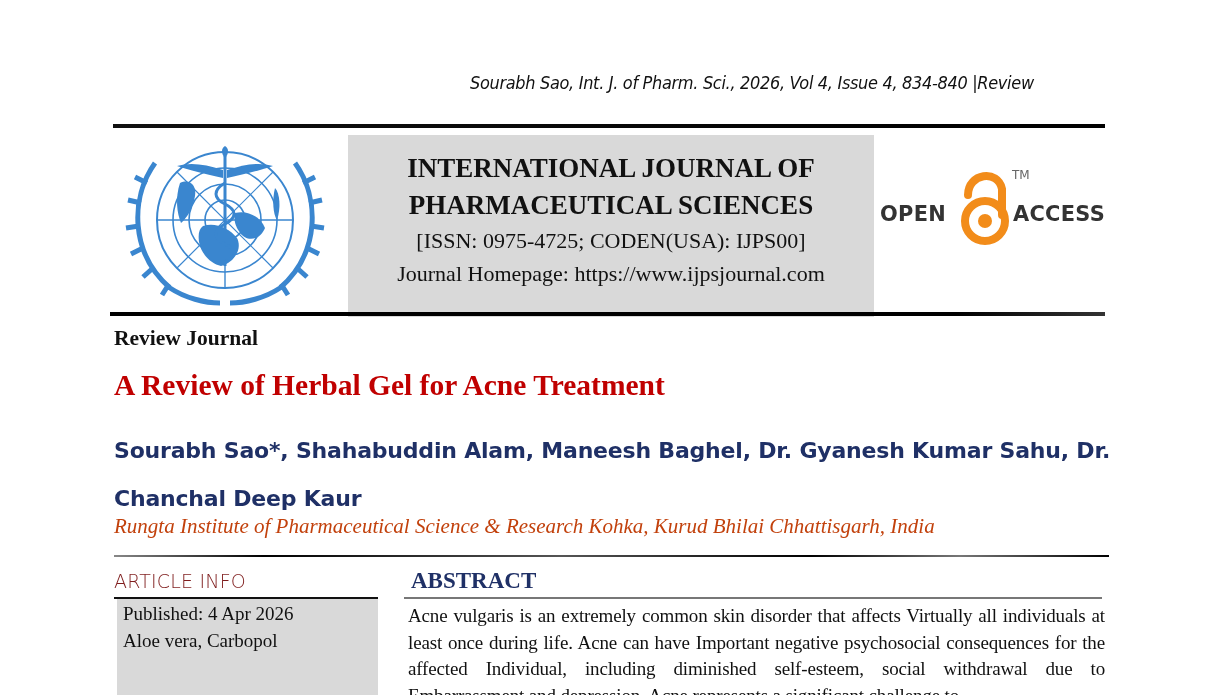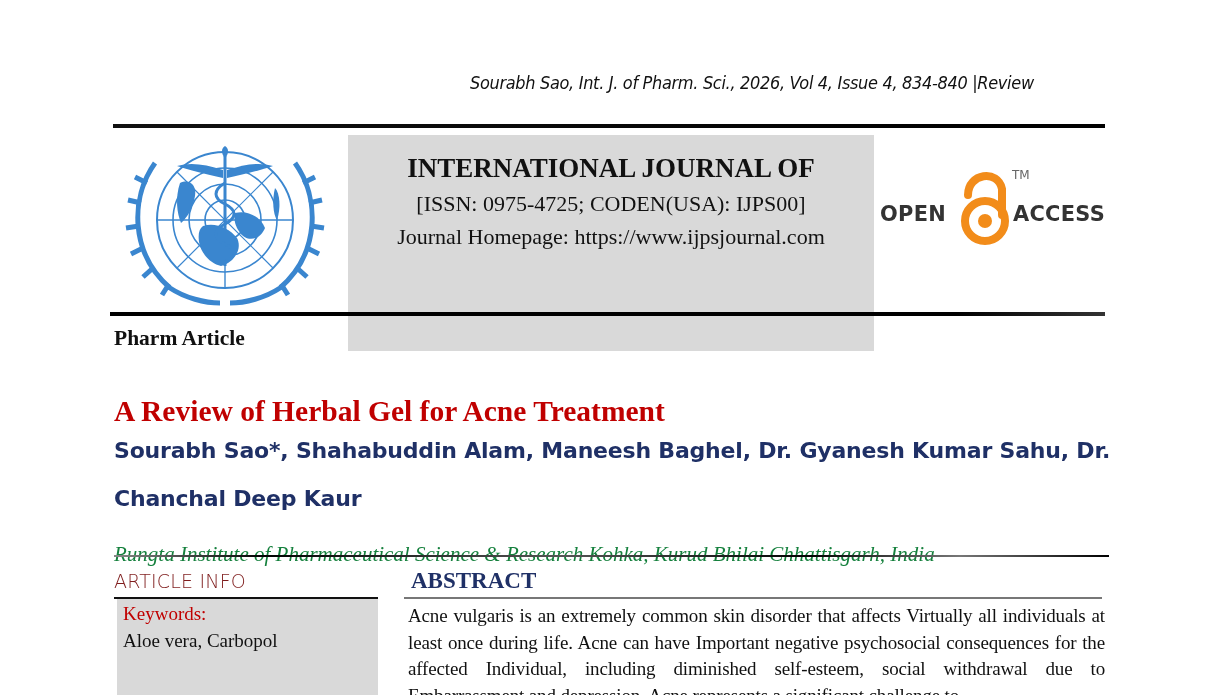--- a/index.html
+++ b/index.html
@@ -18,21 +18,21 @@
     background: linear-gradient(to right, #111 0%, #000 90%, #000 100%);
   }
   .rule-bottom {
     position: absolute; left: 110px; top: 312px; width: 995px; height: 4px;
     background: linear-gradient(to right, #000 0%, #000 85%, #333 100%);
   }
 
   .un-logo { position: absolute; left: 125px; top: 138px; width: 200px; height: 170px; }
 
   .journal-box {
-    position: absolute; left: 348px; top: 135px; width: 526px; height: 216px;
+    position: absolute; left: 348px; top: 135px; width: 526px; height: 182px;
     background: #d9d9d9; text-align: center;
   }
   .journal-title {
     font-family: "Liberation Serif", serif; font-weight: bold; font-size: 27px;
     line-height: 37px; margin-top: 15px; color: #111;
   }
   .journal-issn, .journal-homepage {
     font-family: "Liberation Serif", serif; font-size: 22px; line-height: 33px; color: #111;
   }
 
@@ -42,30 +42,30 @@
     font-weight: bold; font-size: 22px; color: #333; letter-spacing: 0.3px;
     transform: scaleX(0.95); transform-origin: left top;
   }
 
   .article-type {
     position: absolute; left: 114px; top: 326px; font-family: "Liberation Serif", serif;
     font-weight: bold; font-size: 21.5px; color: #111;
   }
   .article-title {
     position: absolute; left: 114px; top: 369px; font-family: "Liberation Serif", serif;
-    font-weight: bold; font-size: 29.5px; color: #c00000; white-space: nowrap; margin-top: 26px;
+    font-weight: bold; font-size: 29.5px; color: #c00000; white-space: nowrap;
   }
   .authors {
     position: absolute; left: 114px; top: 427px; width: 1000px;
     font-family: "DejaVu Sans", sans-serif; font-weight: bold; font-size: 22px;
     line-height: 48px; color: #1f3066; letter-spacing: -0.2px;
   }
   .affiliation {
     position: absolute; left: 114px; top: 514px; font-family: "Liberation Serif", serif;
-    font-style: italic; font-size: 21px; color: #15803d; white-space: nowrap; margin-top: 28px;
+    font-style: italic; font-size: 21px; color: #c2410c; white-space: nowrap;
   }
   .rule-mid {
     position: absolute; left: 114px; top: 555px; width: 995px; height: 2px;
     background: linear-gradient(to right, #888 0%, #000 15%, #555 45%, #000 70%, #777 85%, #000 100%);
   }
 
   .info-heading {
     position: absolute; left: 114px; top: 570px; font-family: "DejaVu Sans", sans-serif;
     font-size: 19px; color: #7f1d1d; letter-spacing: 0.2px; font-weight: 300;
   }
@@ -125,46 +125,47 @@
     <path d="M98 32 C80 26 65 24 52 28 C64 32 80 36 98 40 Z"></path>
     <path d="M102 32 C120 26 135 24 148 28 C136 32 120 36 102 40 Z"></path>
   </g>
   <g fill="none" stroke="#3a86cf" stroke-width="3">
     <path d="M100 45 C88 52 88 60 100 66 C112 72 112 80 100 86 C88 92 88 100 100 106 C112 112 112 118 100 124"></path>
   </g>
 </svg>
 
 <div class="journal-box">
   <div class="journal-title">INTERNATIONAL JOURNAL OF</div>
+  <div class="journal-title" style="margin-top:0">PHARMACEUTICAL SCIENCES</div>
   <div class="journal-issn">[ISSN: 0975-4725; CODEN(USA): IJPS00]</div>
   <div class="journal-homepage">Journal Homepage: https://www.ijpsjournal.com</div>
 </div>
 
 <div class="oa-logo">
   <span class="oa-text" style="left:0">OPEN</span>
   <svg style="position:absolute;left:70px;top:0;width:70px;height:85px" viewBox="0 0 70 85">
     <path d="M18 30 C18 8 48 4 52 24 L52 50" fill="none" stroke="#f28c1a" stroke-width="8" stroke-linecap="round"></path>
     <circle cx="35" cy="56" r="20" fill="none" stroke="#f28c1a" stroke-width="8"></circle>
     <circle cx="35" cy="56" r="7" fill="#f28c1a"></circle>
   </svg>
   <span style="position:absolute;left:132px;top:3px;font-family:'DejaVu Sans',sans-serif;font-size:12px;color:#666">TM</span>
   <span class="oa-text" style="left:133px">ACCESS</span>
 </div>
 
 <div class="rule-bottom"></div>
 
-<div class="article-type">Pharm Article</div>
+<div class="article-type">Review Journal</div>
 <h1 class="article-title">A Review of Herbal Gel for Acne Treatment</h1>
 <div class="authors">Sourabh Sao*, Shahabuddin Alam, Maneesh Baghel, Dr. Gyanesh Kumar Sahu, Dr. Chanchal Deep Kaur</div>
 <div class="affiliation">Rungta Institute of Pharmaceutical Science &amp; Research Kohka, Kurud Bhilai Chhattisgarh, India</div>
 
 <div class="rule-mid"></div>
 
 <div class="info-heading">ARTICLE INFO</div>
 <div class="info-rule"></div>
 <div class="info-box">
-  <div class="keywords-label">Keywords:</div>
+  <div>Published:  4 Apr 2026</div>
   <div>Aloe vera, Carbopol</div>
 </div>
 
 <div class="abstract-heading">ABSTRACT</div>
 <div class="abstract-rule"></div>
 <p class="abstract-body">Acne vulgaris is an extremely common skin disorder that affects Virtually all individuals at least once during life. Acne can have Important negative psychosocial consequences for the affected Individual, including diminished self-esteem, social withdrawal due to Embarrassment and depression. Acne represents a significant challenge to</p>
 
 </body></html>

